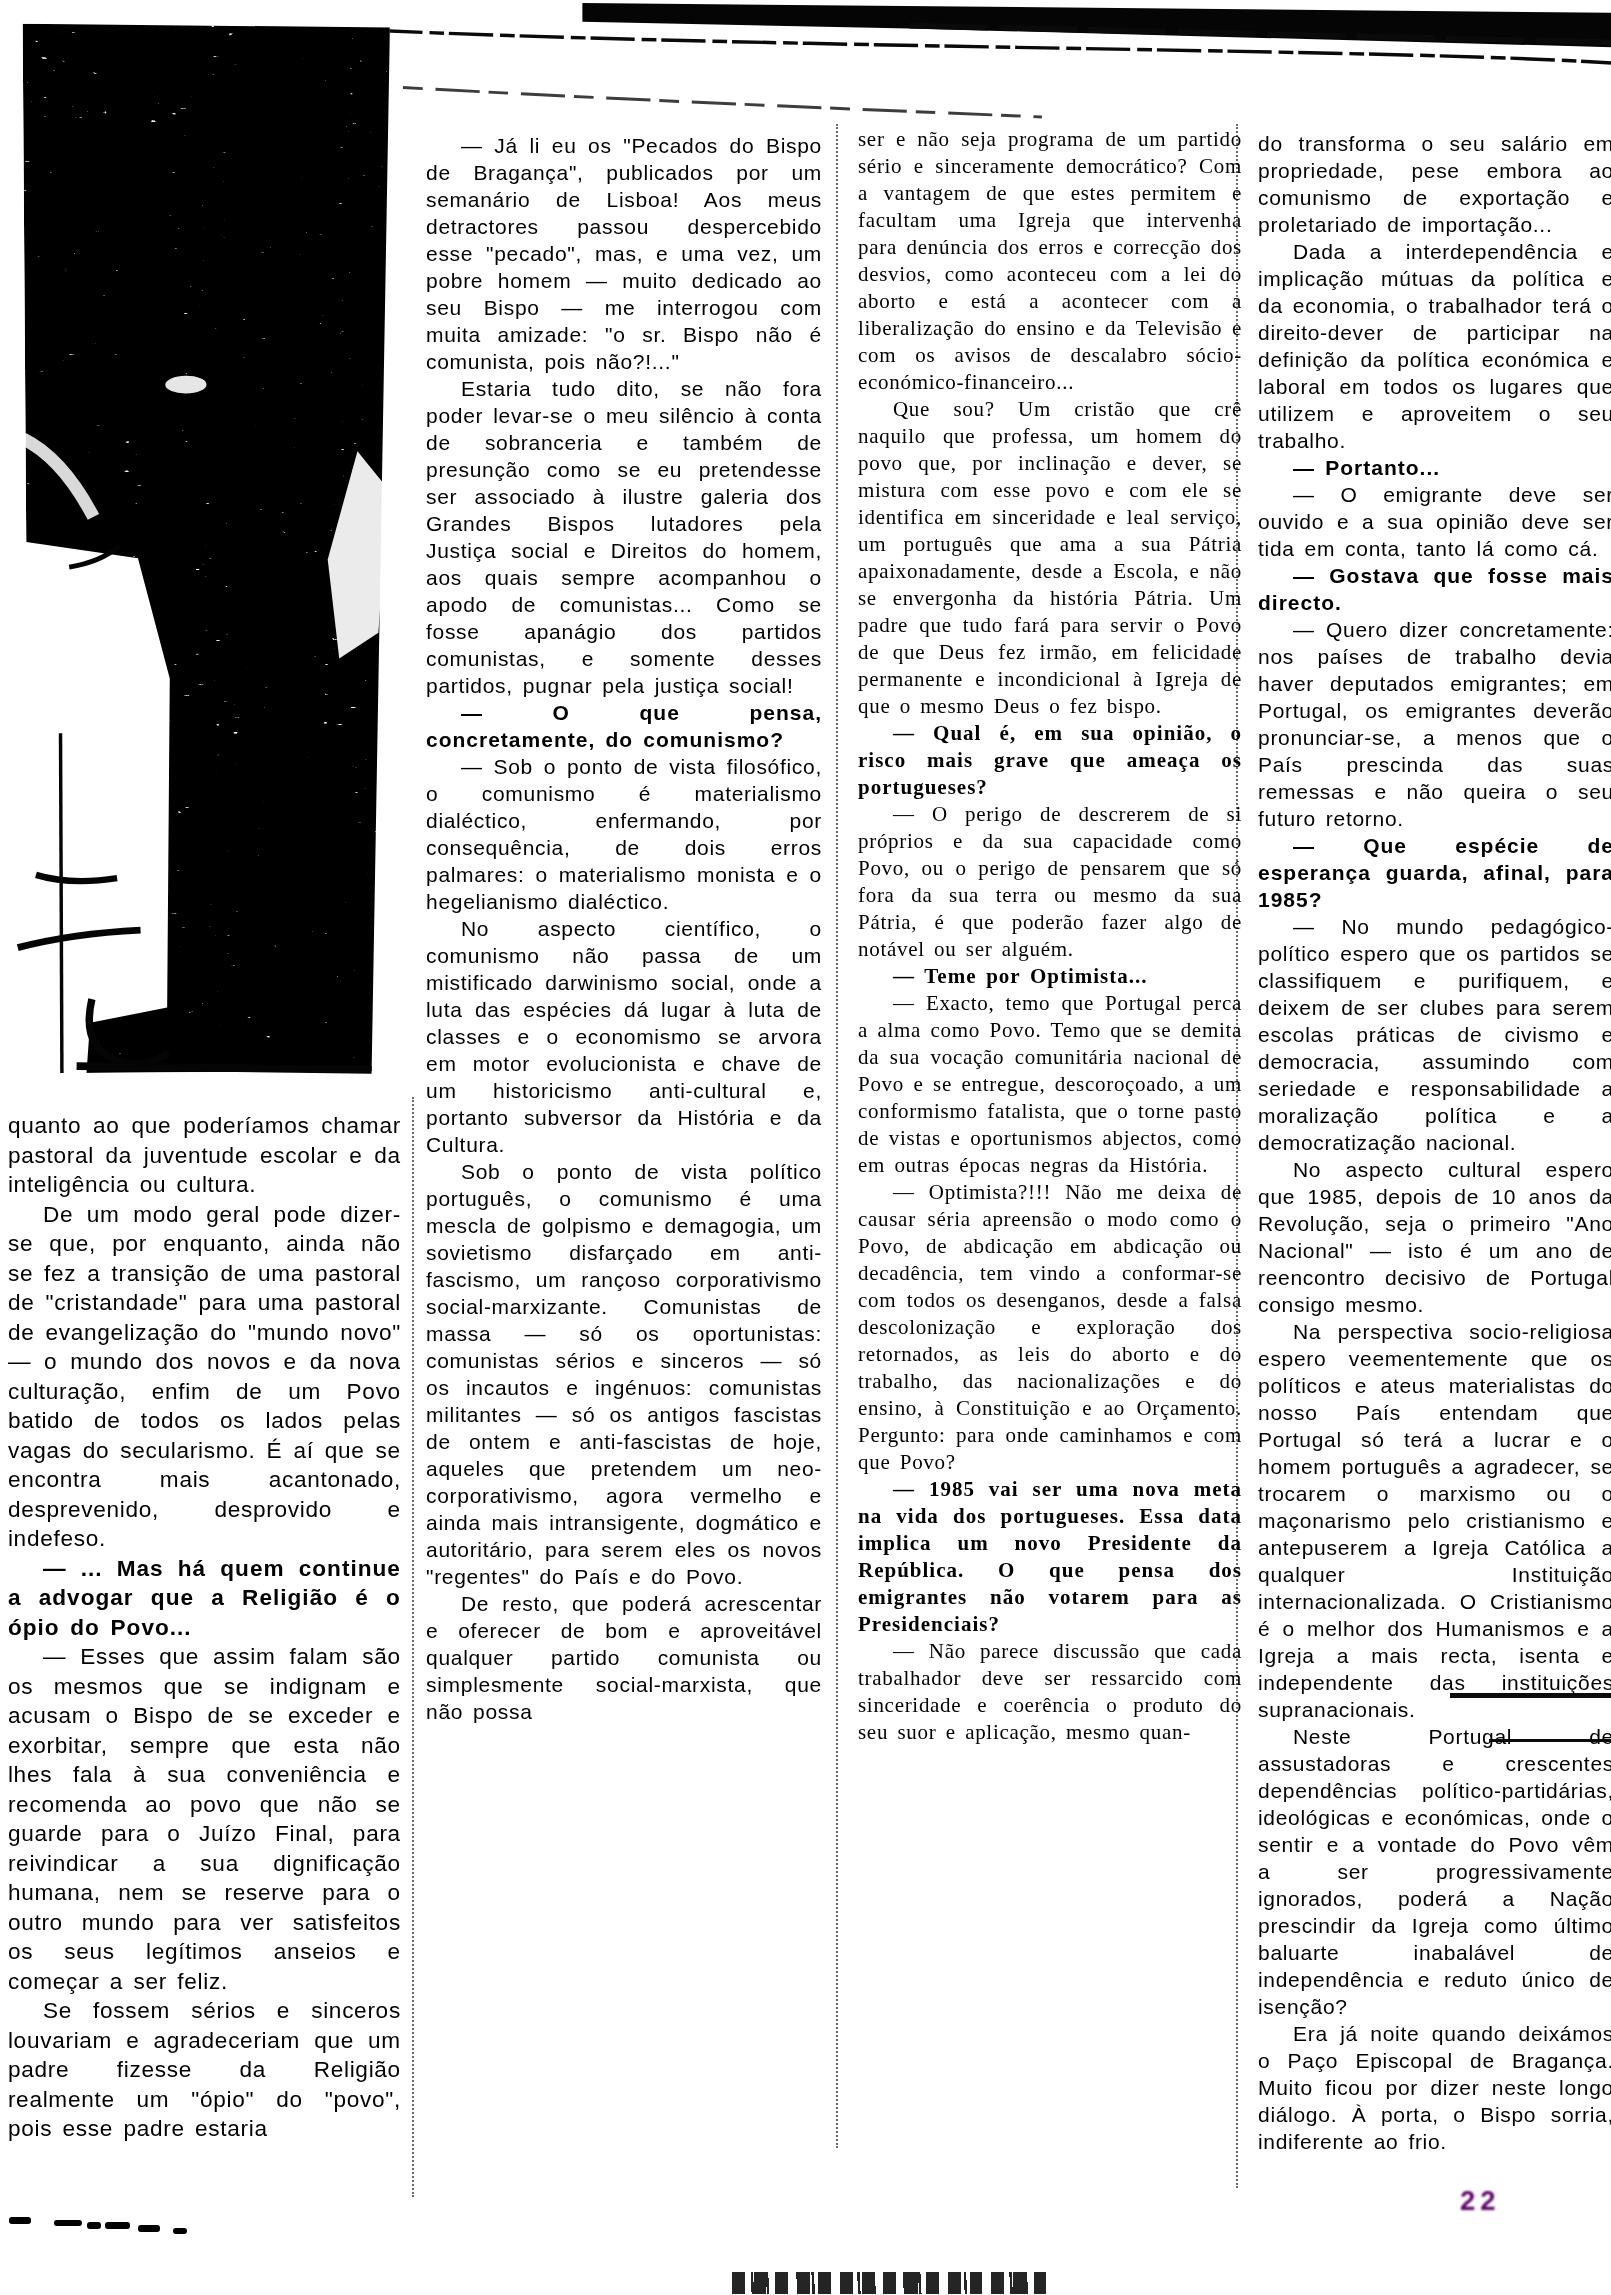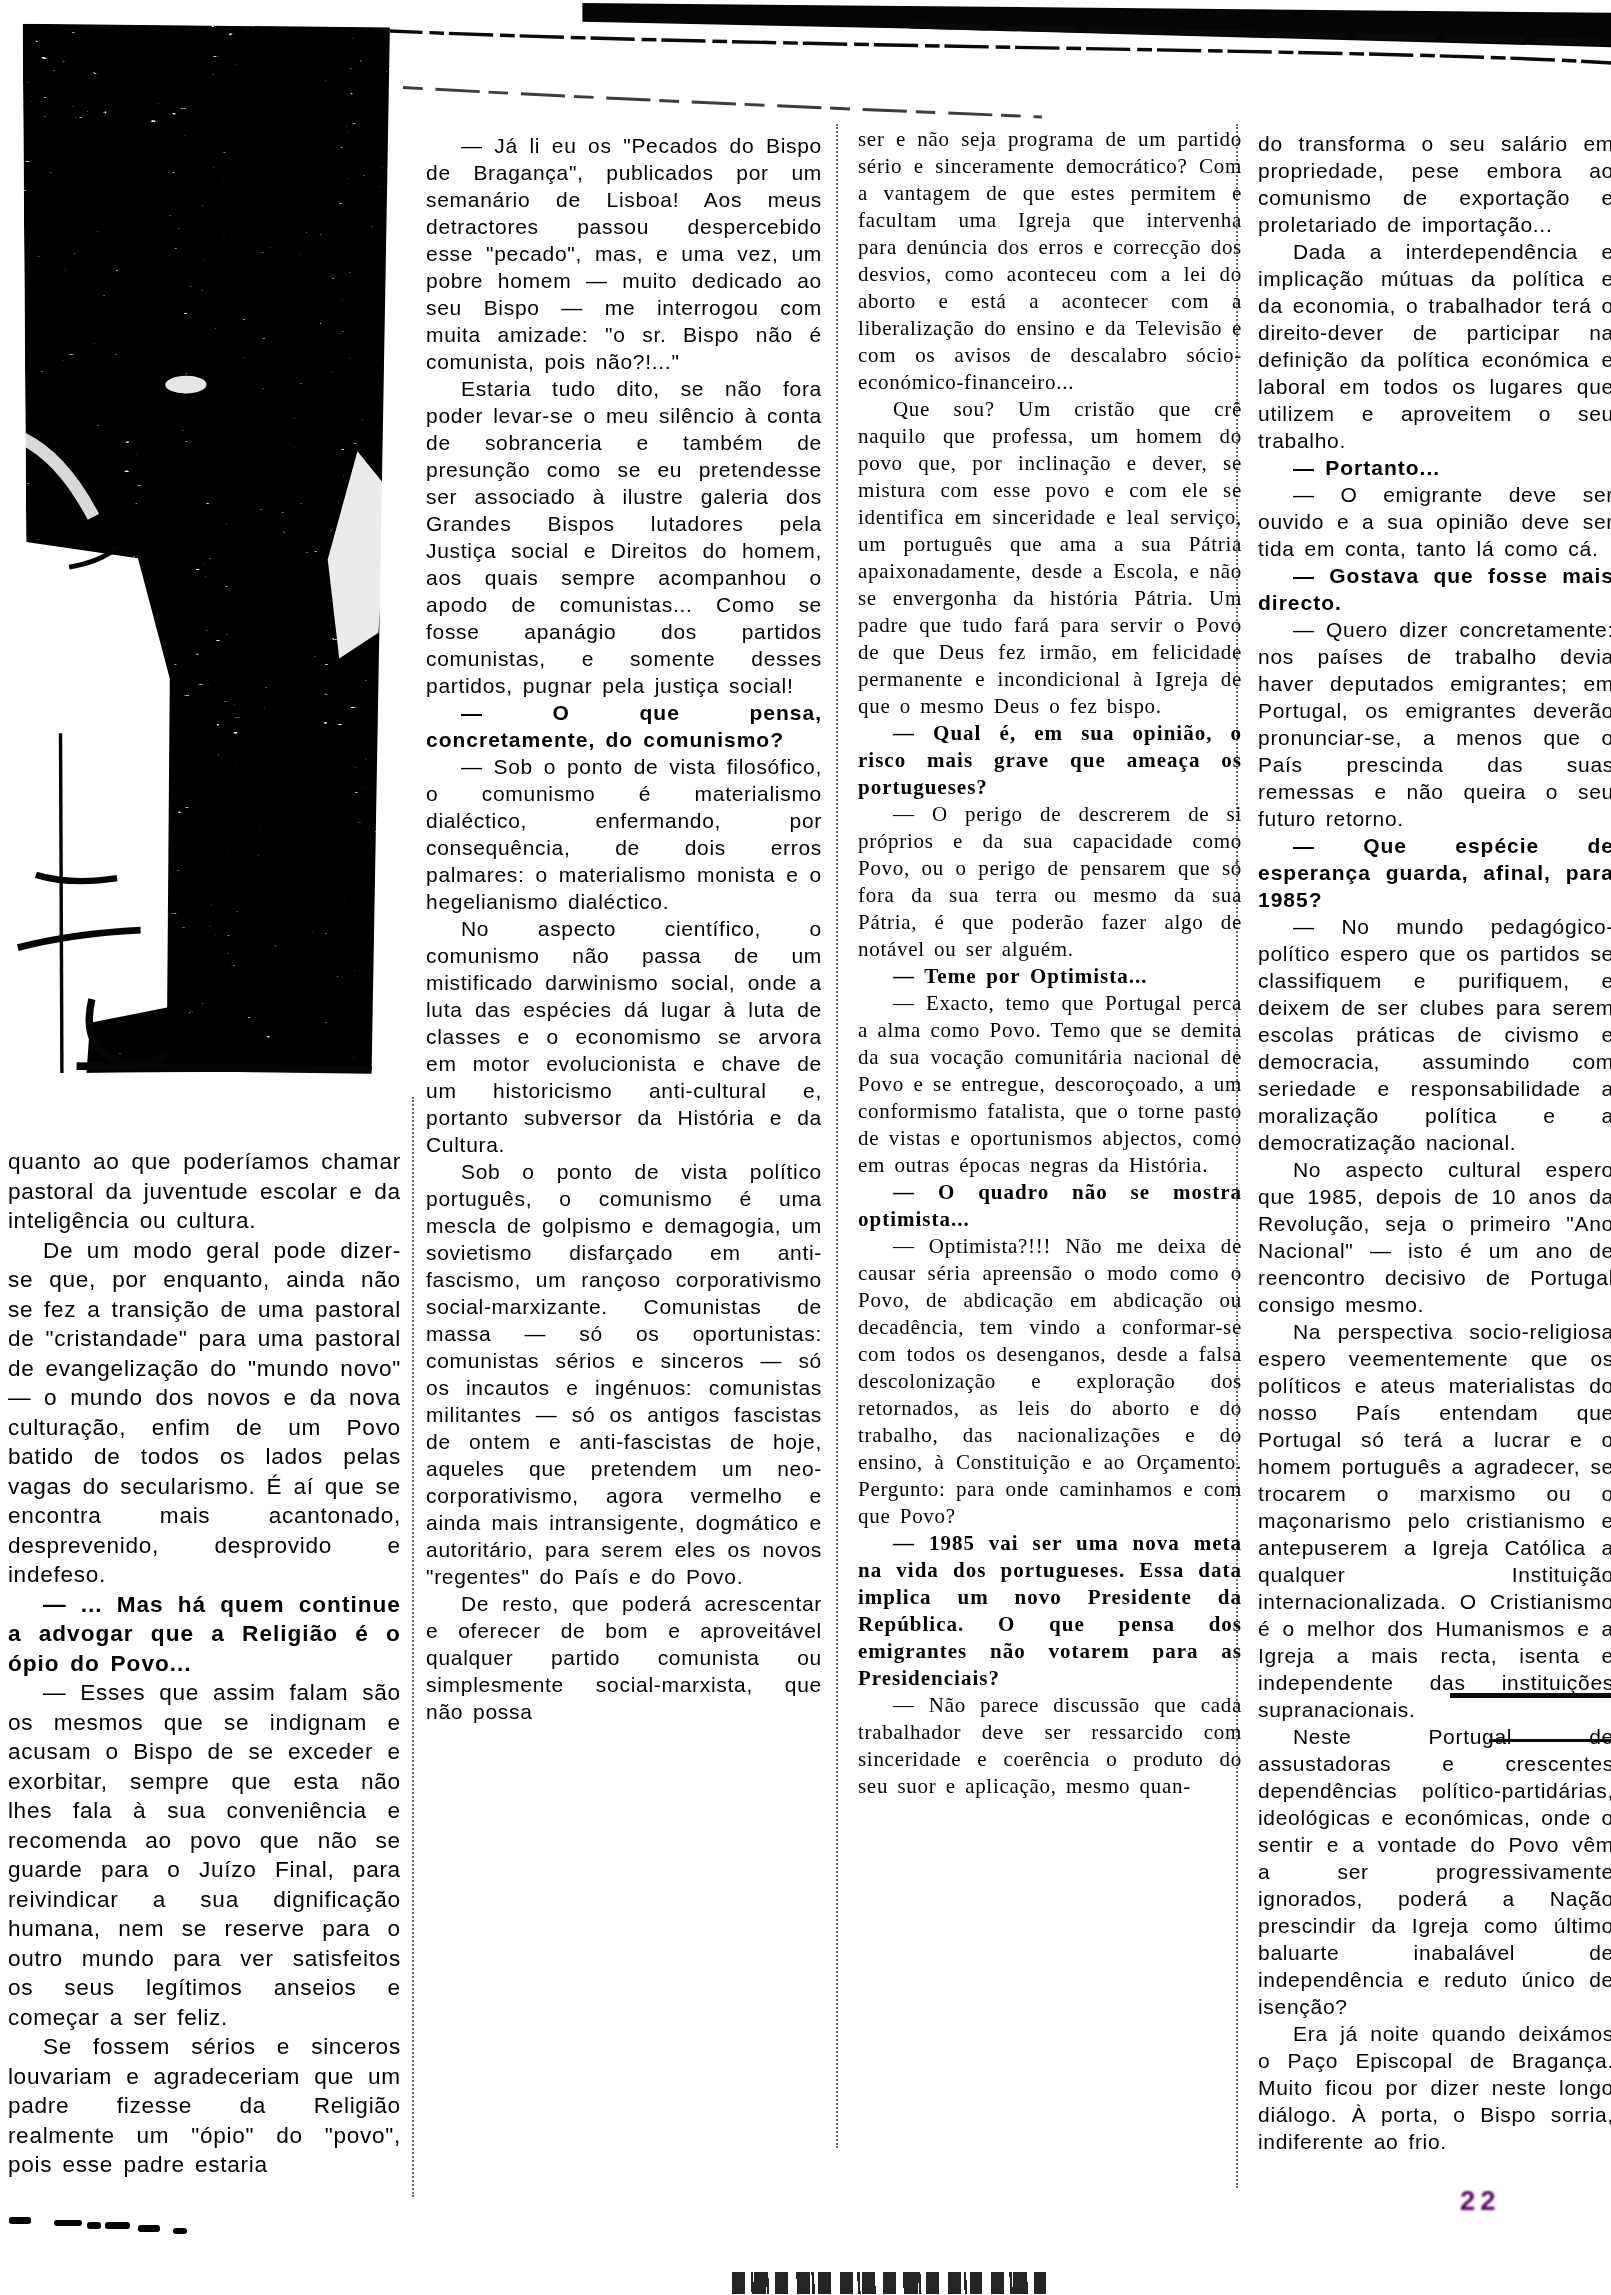--- a/index.html
+++ b/index.html
@@ -5,21 +5,21 @@
   html,body{margin:0;padding:0;background:#ffffff;}
   body{width:1612px;height:2295px;position:relative;overflow:hidden;
        font-family:"Liberation Sans",sans-serif;}
   .scan-page{position:absolute;inset:0;background:#fff;}
 
   
   .col{position:absolute;text-align:justify;color:#101010;
        letter-spacing:0.7px;word-spacing:3.4px;
        filter:blur(0.6px) contrast(2.1);}
   .col-narrow{font-size:21px;line-height:27px;}
-  .col-left{font-size:22.6px;line-height:29.5px;margin-top:36px;}
+  .col-left{font-size:22.6px;line-height:29.5px;}
   .para{margin:0;text-indent:35px;}
   .para.cont{text-indent:0;}
   .para.q{font-weight:700;letter-spacing:1px;}
 
   
   .vrule{position:absolute;width:0;border-left:2.5px dotted rgba(15,15,15,.62);
          filter:blur(0.3px);}
 
   
   .photo{position:absolute;left:13.8px;top:19.7px;width:381px;height:1056px;
@@ -113,21 +113,20 @@
       <p class="para a">De resto, que poderá acrescentar e oferecer de bom e aproveitável qualquer partido comunista ou simplesmente social-marxista, que não possa</p>
     </div>
 
   <div class="col col-narrow" style="left:858px;top:126px;width:384px;font-family:Liberation Serif, serif;">
       <p class="para cont">ser e não seja programa de um partido sério e sinceramente democrático? Com a vantagem de que estes permitem e facultam uma Igreja que intervenha para denúncia dos erros e correcção dos desvios, como aconteceu com a lei do aborto e está a acontecer com a liberalização do ensino e da Televisão e com os avisos de descalabro sócio-económico-financeiro...</p>
       <p class="para a">Que sou? Um cristão que crê naquilo que professa, um homem do povo que, por inclinação e dever, se mistura com esse povo e com ele se identifica em sinceridade e leal serviço, um português que ama a sua Pátria apaixonadamente, desde a Escola, e não se envergonha da história Pátria. Um padre que tudo fará para servir o Povo de que Deus fez irmão, em felicidade permanente e incondicional à Igreja de que o mesmo Deus o fez bispo.</p>
       <p class="para q">— Qual é, em sua opinião, o risco mais grave que ameaça os portugueses?</p>
       <p class="para a">— O perigo de descrerem de si próprios e da sua capacidade como Povo, ou o perigo de pensarem que só fora da sua terra ou mesmo da sua Pátria, é que poderão fazer algo de notável ou ser alguém.</p>
       <p class="para q">— Teme por Optimista...</p>
       <p class="para a">— Exacto, temo que Portugal perca a alma como Povo. Temo que se demita da sua vocação comunitária nacional de Povo e se entregue, descoroçoado, a um conformismo fatalista, que o torne pasto de vistas e oportunismos abjectos, como em outras épocas negras da História.</p>
-      <p class="para q">— O quadro não se mostra optimista...</p>
       <p class="para a">— Optimista?!!! Não me deixa de causar séria apreensão o modo como o Povo, de abdicação em abdicação ou decadência, tem vindo a conformar-se com todos os desenganos, desde a falsa descolonização e exploração dos retornados, as leis do aborto e do trabalho, das nacionalizações e do ensino, à Constituição e ao Orçamento. Pergunto: para onde caminhamos e com que Povo?</p>
       <p class="para q">— 1985 vai ser uma nova meta na vida dos portugueses. Essa data implica um novo Presidente da República. O que pensa dos emigrantes não votarem para as Presidenciais?</p>
       <p class="para a">— Não parece discussão que cada trabalhador deve ser ressarcido com sinceridade e coerência o produto do seu suor e aplicação, mesmo quan-</p>
     </div>
 
   <div class="col col-narrow" style="left:1258px;top:130px;width:356px;">
       <p class="para cont">do transforma o seu salário em propriedade, pese embora ao comunismo de exportação e proletariado de importação...</p>
       <p class="para a">Dada a interdependência e implicação mútuas da política e da economia, o trabalhador terá o direito-dever de participar na definição da política económica e laboral em todos os lugares que utilizem e aproveitem o seu trabalho.</p>
       <p class="para q">— Portanto...</p>
       <p class="para a">— O emigrante deve ser ouvido e a sua opinião deve ser tida em conta, tanto lá como cá.</p>

